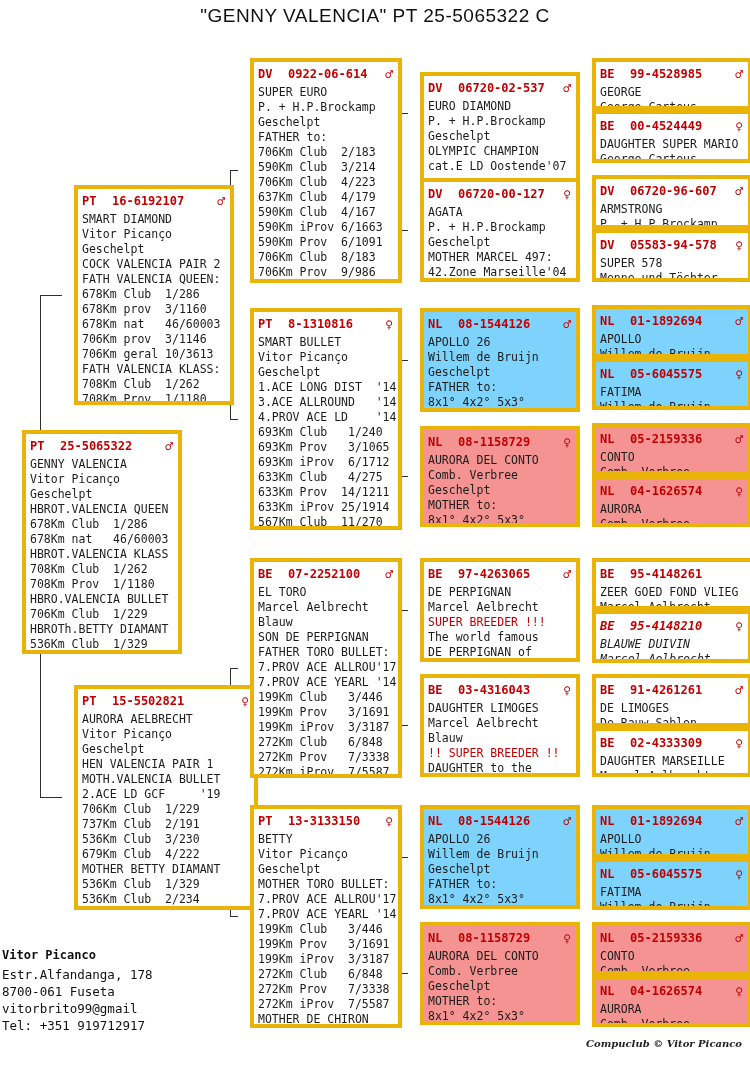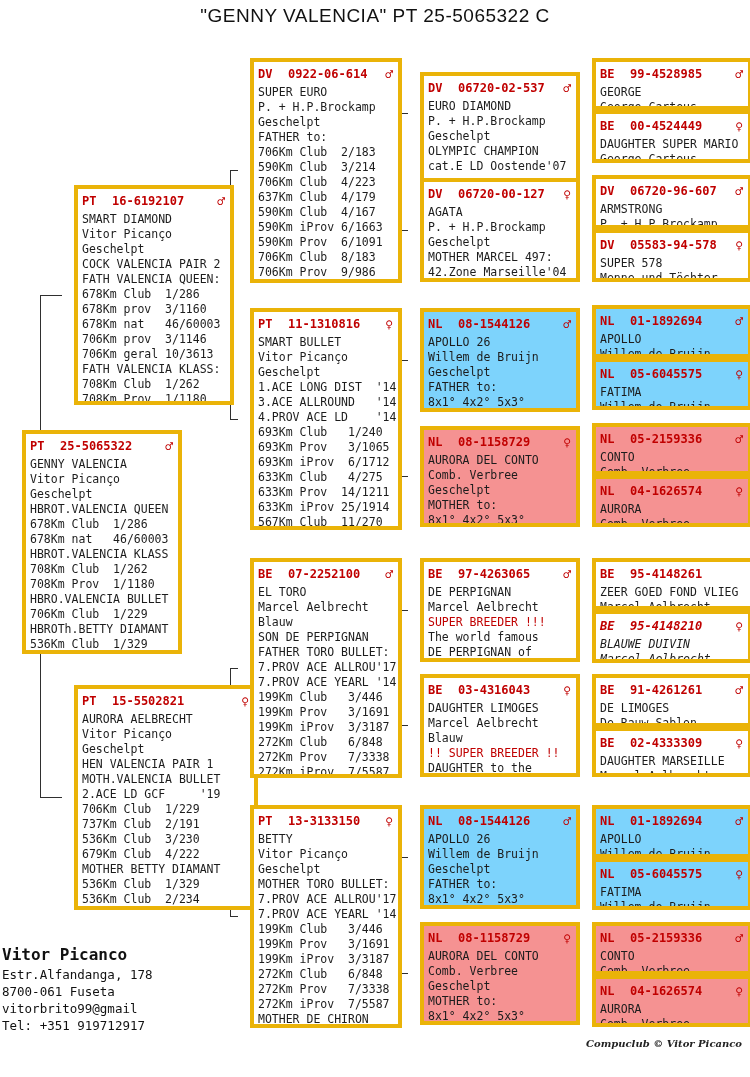--- a/index.html
+++ b/index.html
@@ -14,21 +14,21 @@
   .bg-yellow{background:#7dd3fc;}
   .bg-pink{background:#f59292;}
   .phead{position:relative;color:#c00000;font-weight:bold;font-size:12px;
          line-height:17px;margin-bottom:2px;white-space:pre;}
   .country{display:inline-block;width:30px;}
   .sex{position:absolute;right:1px;top:0;font-size:13px;font-weight:bold;}
   .pline{white-space:pre;}
   .pline.red{color:#c00000;}
   .cline{position:absolute;background:#2f2f2f;}
   .owner{position:absolute;left:2px;top:944px;color:#111;}
-  .owner-name{font-weight:bold;font-size:16px;line-height:22px;white-space:pre;}
+  .owner-name{font-weight:bold;font-size:12px;line-height:22px;white-space:pre;}
   .owner-line{font-size:12.5px;line-height:17px;white-space:pre;}
   .credit{position:absolute;right:8px;top:1038px;font-family:"DejaVu Serif", serif;
           font-style:italic;font-weight:bold;font-size:10px;color:#222;}
 </style>
 </head>
 <body>
 
 <div id="stage">
   <div class="title">"GENNY VALENCIA"  PT  25-5065322 C</div>
 
@@ -159,21 +159,21 @@
       <div class="pline">590Km Club  3/214</div>
       <div class="pline">706Km Club  4/223</div>
       <div class="pline">637Km Club  4/179</div>
       <div class="pline">590Km Club  4/167</div>
       <div class="pline">590Km iProv 6/1663</div>
       <div class="pline">590Km Prov  6/1091</div>
       <div class="pline">706Km Club  8/183</div>
       <div class="pline">706Km Prov  9/986</div>
     </div>
     <div class="pbox bg-white" style="left: 238px; top: 308px; width: 152px; height: 222px;">
-      <div class="phead"><span class="country">PT</span><span class="ring">11-1310816</span><span class="sex">♀</span></div>
+      <div class="phead"><span class="country">PT</span><span class="ring">8-1310816</span><span class="sex">♀</span></div>
       <div class="pline">SMART BULLET</div>
       <div class="pline">Vitor Picanço</div>
       <div class="pline">Geschelpt</div>
       <div class="pline">1.ACE LONG DIST  '14</div>
       <div class="pline">3.ACE ALLROUND   '14</div>
       <div class="pline">4.PROV ACE LD    '14</div>
       <div class="pline">693Km Club   1/240</div>
       <div class="pline">693Km Prov   3/1065</div>
       <div class="pline">693Km iProv  6/1712</div>
       <div class="pline">633Km Club   4/275</div>

